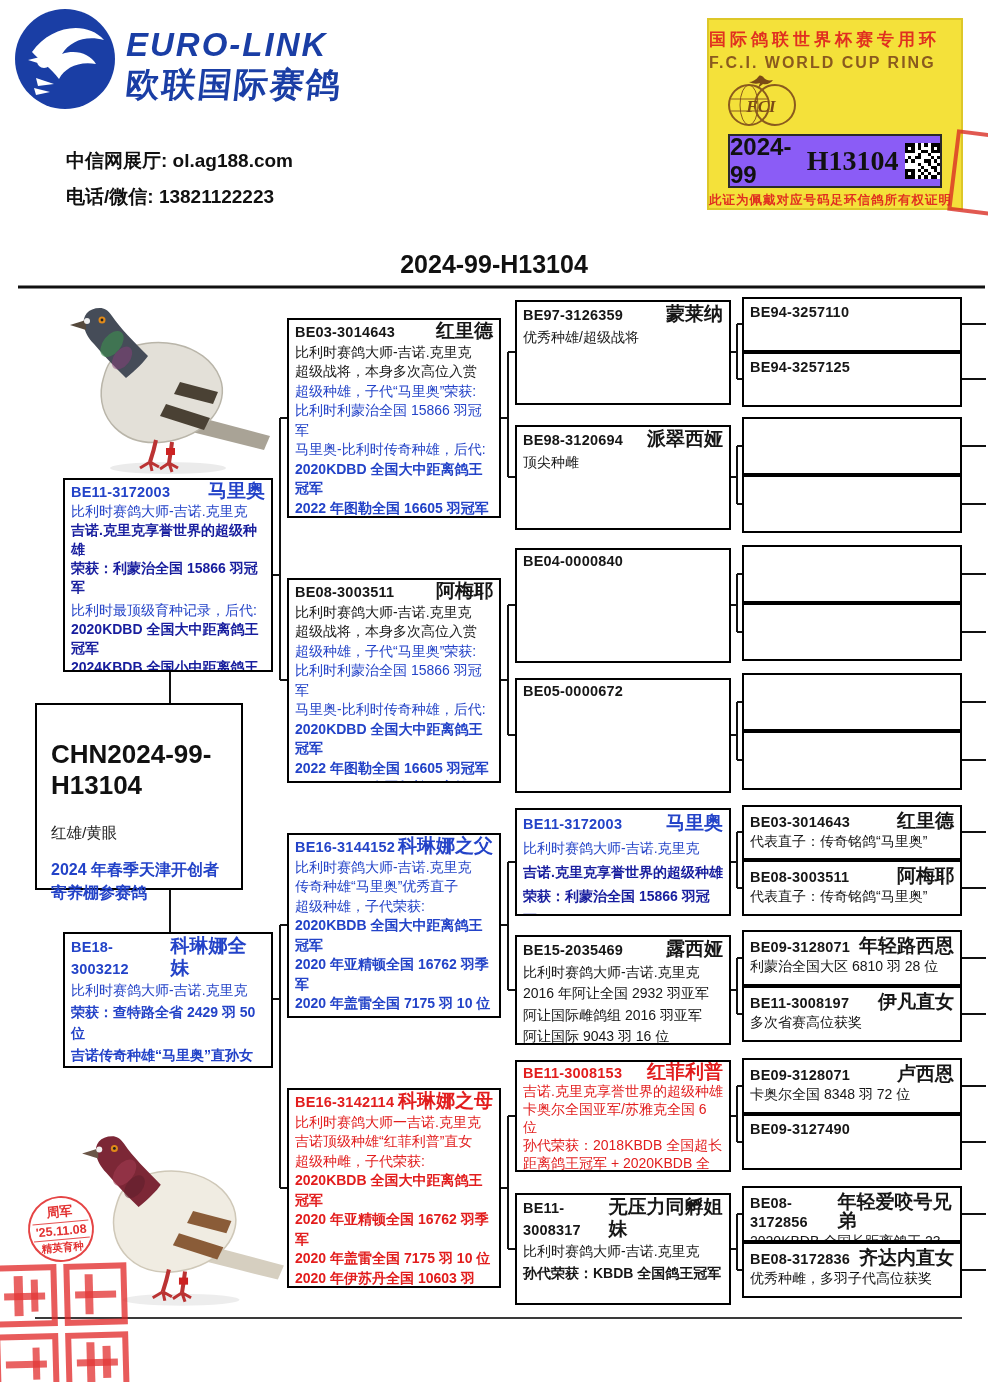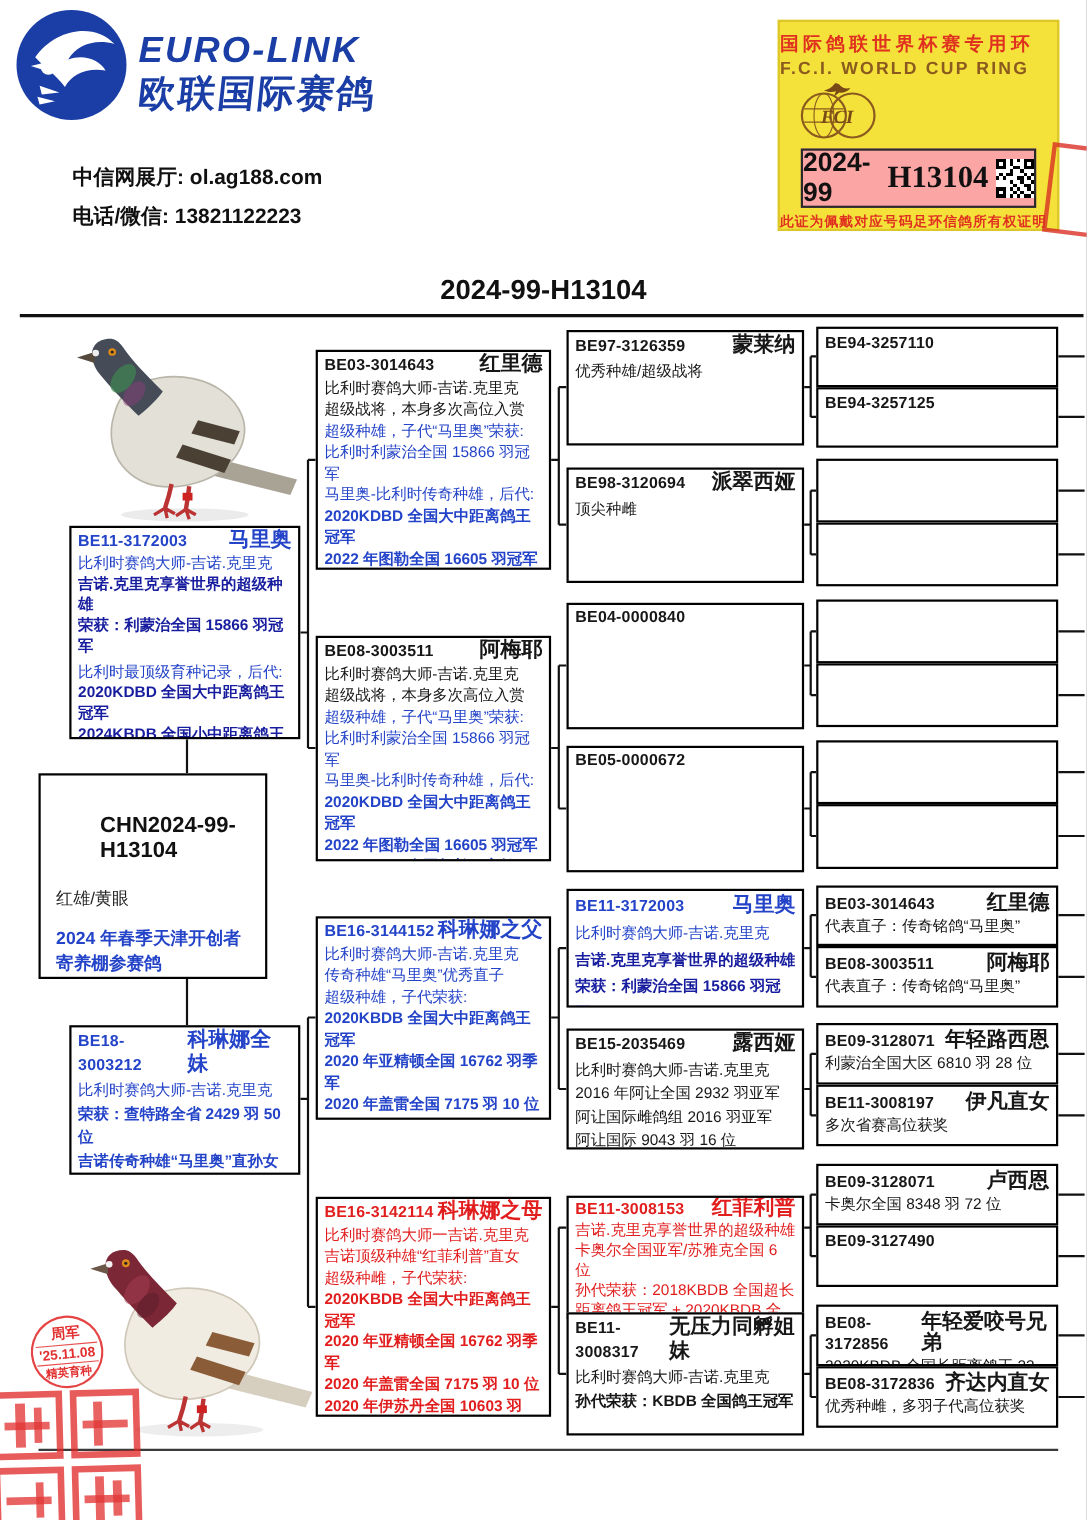--- a/index.html
+++ b/index.html
@@ -11,44 +11,44 @@
   .logo { position:absolute; left:14px; top:8px; z-index:2; }
   .brand-en { position:absolute; left:126px; top:26px; font-size:33px; font-weight:700; font-style:italic; color:#1a3ea5; letter-spacing:2px; }
   .brand-cn { position:absolute; left:126px; top:62px; font-size:34px; font-weight:700; color:#1a3ea5; transform:skewX(-6deg); letter-spacing:2px; }
   .contact1 { position:absolute; left:66px; top:148px; font-size:19px; font-weight:700; color:#101010; }
   .contact2 { position:absolute; left:66px; top:184px; font-size:19px; font-weight:700; color:#101010; }
 
   
   .fci { position:absolute; left:707px; top:18px; width:256px; height:192px; background:#f4e13a; border:2px solid #ddc728; z-index:2; text-align:left; padding-top:8px; }
   .fci-cn { font-size:17px; font-weight:700; color:#e03020; letter-spacing:4px; }
   .fci-en { font-size:16px; font-weight:700; color:#8a5a1e; letter-spacing:2px; margin-top:3px; }
-  .fci-ring { width:214px; height:54px; background:#fca5a5; border:2px solid #2a2a2a; margin:2px auto 0; display:flex; align-items:center; justify-content:center; gap:6px; }
+  .fci-ring { width:214px; height:54px; background:#8b5cf6; border:2px solid #2a2a2a; margin:2px auto 0; display:flex; align-items:center; justify-content:center; gap:6px; }
   .fci-ring .yr { font-size:24px; font-weight:700; color:#111; }
   .fci-ring .no { font-size:28px; font-weight:700; color:#111; font-family:"Liberation Serif","DejaVu Serif",serif; }
   .fci-foot { font-size:12.5px; font-weight:700; color:#e03020; margin-top:4px; letter-spacing:1px; }
   .redfrag { position:absolute; left:952px; top:132px; width:52px; height:82px; border:4px solid #d93025; transform:rotate(7deg); opacity:.8; z-index:3; }
 
   
   .doc-title { position:absolute; left:0; top:250px; width:988px; text-align:center; font-size:25px; font-weight:700; color:#111; z-index:2; }
 
   
   .pbox { position:absolute; background:#fff; border:2px solid #000; padding:1px 6px; font-size:14px; line-height:19px; z-index:1; overflow:hidden; }
   .hdr { display:flex; justify-content:space-between; align-items:baseline; }
   .ring { font-weight:700; font-size:14.5px; letter-spacing:.2px; }
   .pname { font-size:19px; }
   .ln { }
   .blu { color:#2343c8; } .nav { color:#171d9e; } .blk { color:#161616; } .red { color:#e21d1d; }
   .b { font-weight:700; }
   .gap { margin-top:4px; }
-  .lh21 { line-height:21.5px; } .lh24 { line-height:24px; } .lh18 { line-height:18px;margin-top:27px; }
+  .lh21 { line-height:21.5px; } .lh24 { line-height:24px; } .lh18 { line-height:18px; }
   .g4 { padding:4px 6px; }
 
   
   .sbox { position:absolute; left:35px; top:703px; width:208px; height:187px; border:2px solid #000; background:#fff; padding:34px 12px 0 14px; z-index:1; }
-  .stitle { font-size:20px; font-weight:700; color:#111;margin-left:40px; }
+  .stitle { font-size:26px; font-weight:700; color:#111; }
   .straits { font-size:15.5px; color:#222; margin-top:22px; }
   .snote { font-size:16px; font-weight:700; color:#2343c8; margin-top:14px; line-height:23px; }
 
   
   .photo { position:absolute; z-index:1; }
 
   
   .rstamp { position:absolute; left:28px; top:1196px; width:66px; height:66px; border:2.5px solid rgba(226,48,48,.9); border-radius:50%; color:#e23030; z-index:3; display:flex; flex-direction:column; align-items:center; justify-content:center; transform:rotate(-5deg); background:rgba(255,255,255,.15); }
   .rstamp .r1 { font-size:13px; font-weight:700; }
   .rstamp .r2 { font-size:12.5px; font-weight:700; border-top:1.5px solid rgba(226,48,48,.85); border-bottom:1.5px solid rgba(226,48,48,.85); padding:1px 3px; margin:1px 0; }

